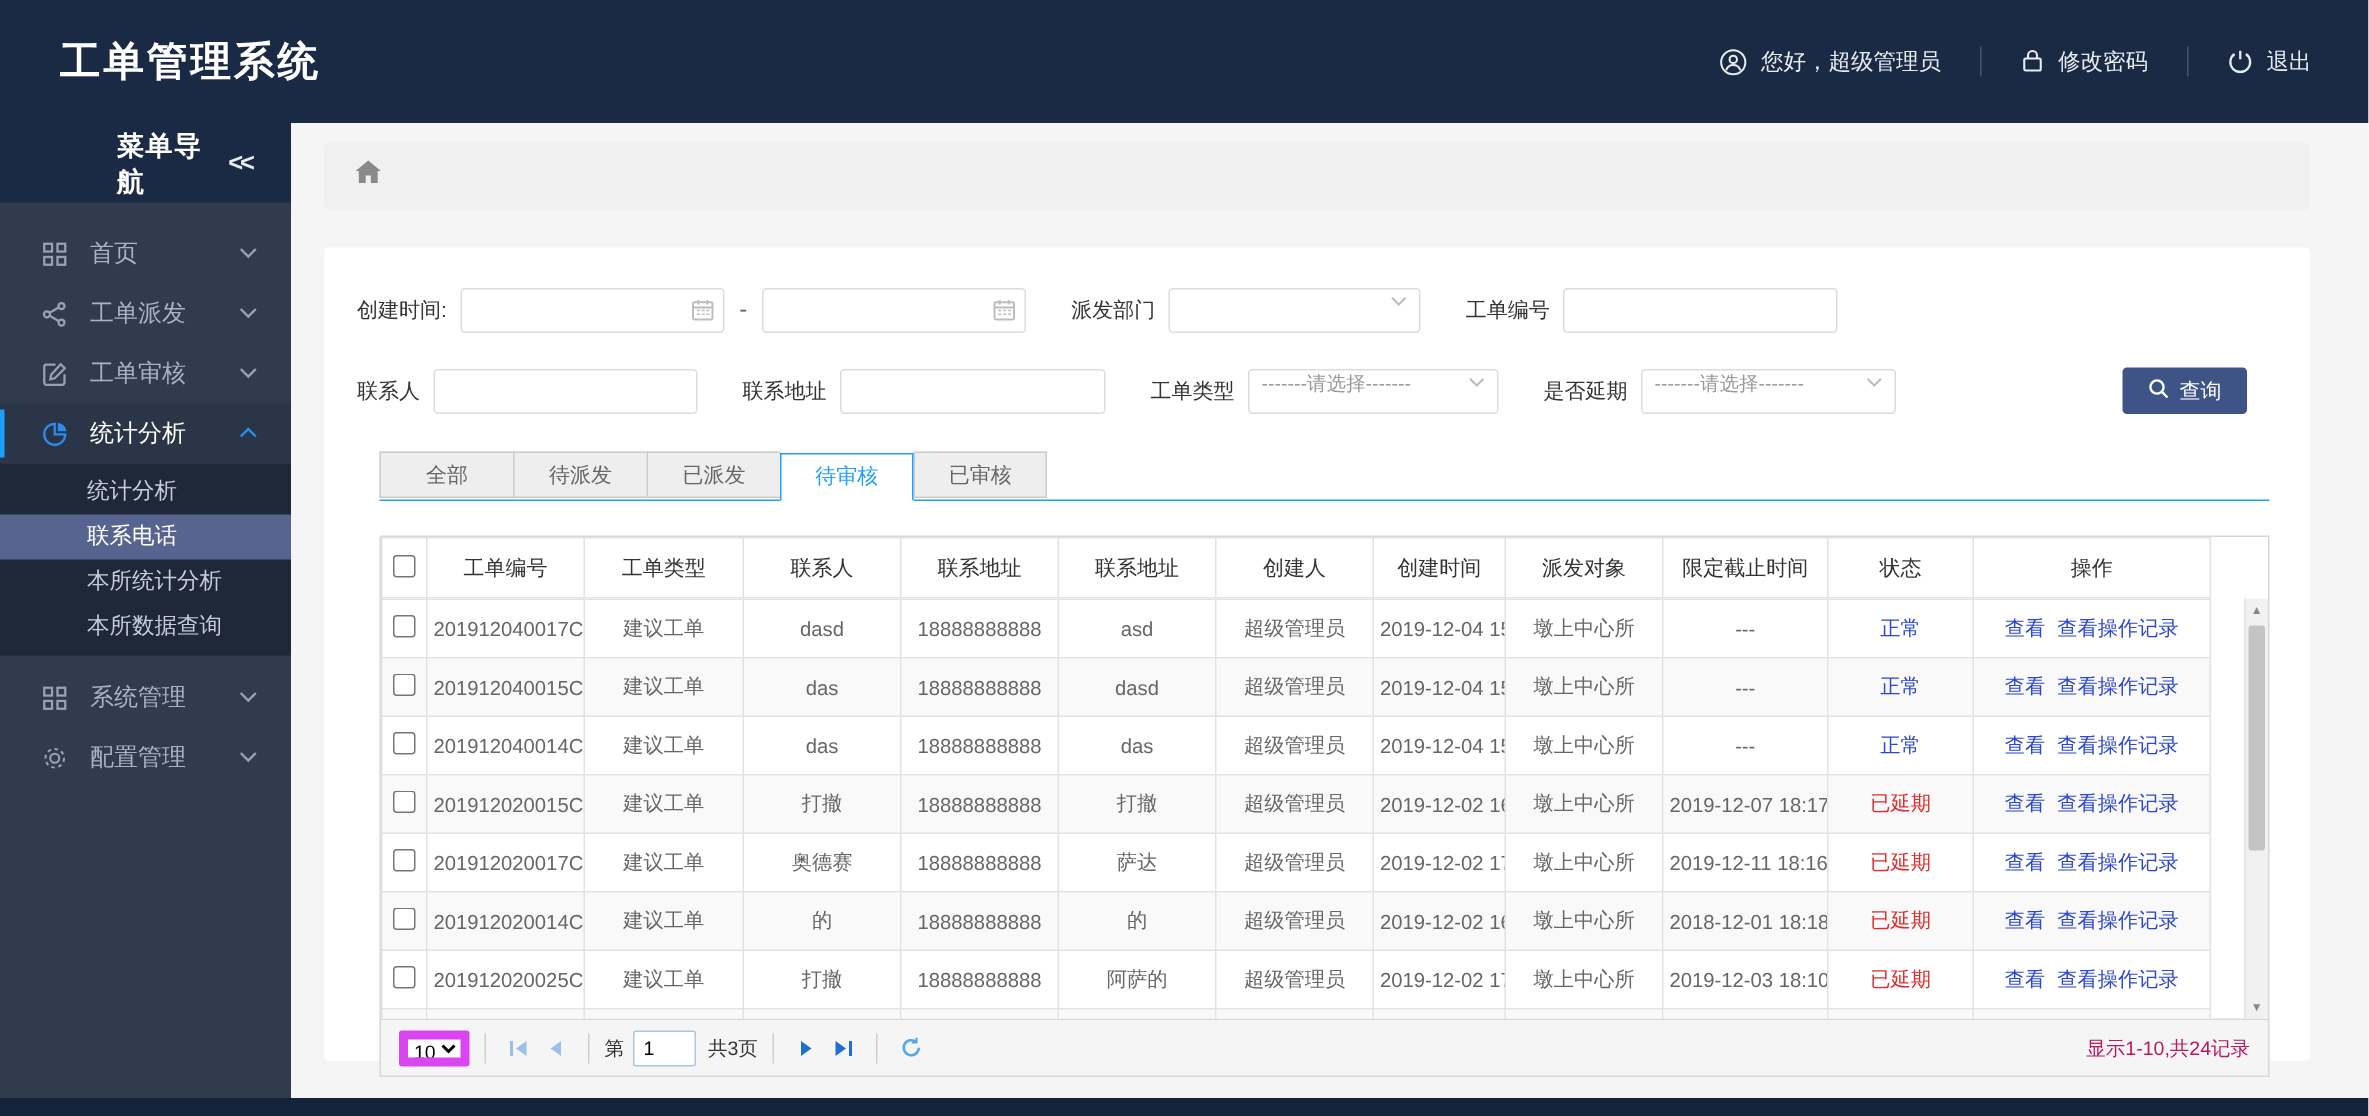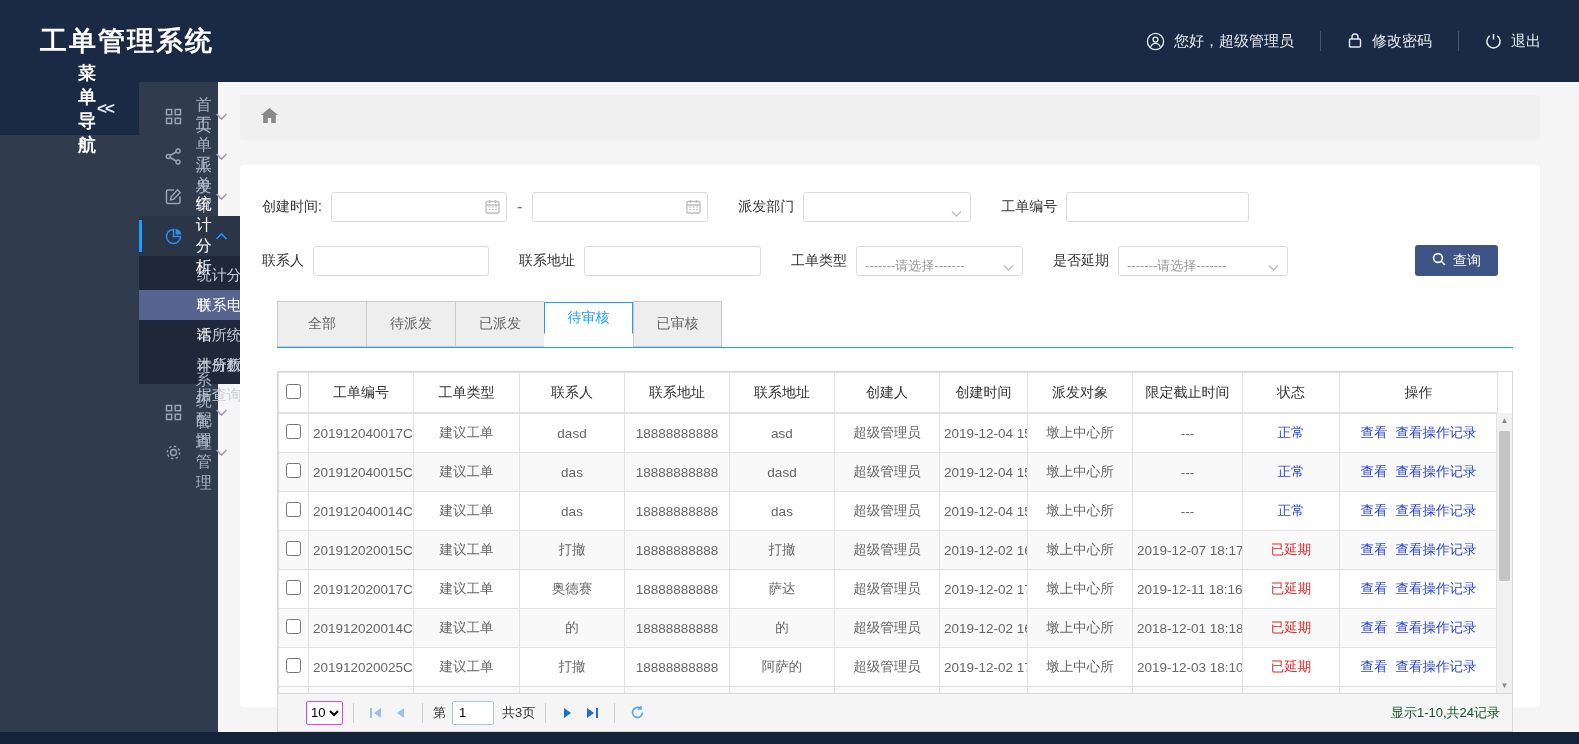--- a/index.html
+++ b/index.html
@@ -15,21 +15,21 @@
   .topbar-right { margin-left:auto; margin-right:38px; display:flex; align-items:center; color:#E8ECF2; font-size:15px; }
   .topbar-item { display:flex; align-items:flex-start; gap:9px; cursor:pointer; }
   .topbar-sep { width:1px; height:20px; background:#46546C; margin:0 26px; }
   .topbar svg { display:block; }
 
   
   .main { flex:1 1 auto; display:flex; min-height:0; }
   .footer-strip { height:12px; background:#14233A; flex:0 0 auto; }
 
   
-  .sidebar { width:218px; background:#303B4E; flex:0 0 auto; display:flex; flex-direction:row; }
+  .sidebar { width:194px; background:#303B4E; flex:0 0 auto; display:flex; flex-direction:column; }
   .sidebar-head { height:53px; background:#1B2A44; display:flex; align-items:center; color:#fff; padding:0 26px 0 78px; }
   .sidebar-head-title { font-size:18px; font-weight:bold; letter-spacing:1px; }
   .collapse-btn { margin-left:auto; color:#E8ECF2; font-size:17px; font-weight:bold; cursor:pointer; letter-spacing:-2px; }
   .menu { padding-top:14px; }
   .menu-item { height:40px; display:flex; align-items:center; padding:0 22px 0 26px; color:#A9B3C3; font-size:16px; cursor:pointer; position:relative; }
   .menu-item .mi-icon { width:20px; display:flex; justify-content:center; margin-right:14px; }
   .menu-item .chev { margin-left:auto; }
   .menu-item.active { color:#fff; background:#2A3547; }
   .menu-item.active::before { content:""; position:absolute; left:0; top:4px; bottom:4px; width:3px; background:#1E9FFF; }
   .submenu { background:#1E2839; padding:4px 0; }
@@ -44,28 +44,28 @@
   
   .filter-row { display:flex; align-items:center; padding:0 42px 0 22px; }
   .filter-row.r1 { padding-top:27px; }
   .filter-row.r2 { margin-top:23px; }
   .f-label { font-size:14px; color:#333; margin-right:9px; white-space:nowrap; }
   .f-input { height:30px; border:1px solid #DCDCDC; border-radius:3px; background:#fff; font-size:13px; color:#333; padding:0 8px; outline:none; }
   .date-wrap { position:relative; }
   .date-wrap .f-input { width:176px; padding-right:28px; }
   .date-wrap .cal { position:absolute; right:7px; top:7px; }
   .dash { margin:0 10px; color:#666; }
-  .f-select { height:30px; border:1px solid #DCDCDC; border-radius:3px; background:#fff; display:flex; align-items:flex-end; padding:0 8px; font-size:13px; color:#999; cursor:pointer; }
+  .f-select { height:30px; border:1px solid #DCDCDC; border-radius:3px; background:#fff; display:flex; align-items:flex-start; padding:0 8px; font-size:13px; color:#999; cursor:pointer; }
   .f-select .sel-text { flex:1; white-space:nowrap; overflow:hidden; }
   .gap { width:30px; flex:0 0 auto; }
   .search-btn { margin-left:auto; height:31px; background:#3E5486; color:#fff; border:none; border-radius:3px; font-size:14px; padding:0 17px; display:flex; align-items:center; gap:7px; cursor:pointer; }
 
   
   .tabs { display:flex; margin:25px 27px 0 37px; border-bottom:1px solid #1E9FFF; }
-  .tab { width:89px; height:46px; display:flex; align-items:center; justify-content:center; font-size:14px; color:#666; background:#EEEEEE; border:1px solid #CCCCCC; border-right:none; cursor:pointer; }
+  .tab { width:89px; height:31px; display:flex; align-items:center; justify-content:center; font-size:14px; color:#666; background:#EEEEEE; border:1px solid #CCCCCC; border-right:none; cursor:pointer; }
   .tab:last-of-type { border-right:1px solid #CCCCCC; }
   .tab.active { background:#fff; color:#1E9FFF; border:1px solid #1E9FFF; border-bottom:1px solid #fff; position:relative; top:1px; height:32px; }
 
   
   .table-wrap { margin:23px 27px 0 37px; border:1px solid #D8D8D8; position:relative; }
   table { border-collapse:collapse; table-layout:fixed; width:1219px; font-size:13.5px; }
   th, td { border:1px solid #E2E2E2; text-align:center; overflow:hidden; white-space:nowrap; padding:0 4px; }
   thead th { height:40px; color:#333; font-weight:400; font-size:14px; background:#fff; }
   tbody td { height:39px; color:#666; }
   tbody tr:nth-child(even) td { background:#F9F9F9; }
@@ -81,26 +81,26 @@
 
   
   .vscroll { position:absolute; top:41px; right:0; bottom:0; width:16px; background:#F1F1F1; border-left:1px solid #E2E2E2; }
   .vscroll .arrow { position:absolute; left:0; right:0; height:15px; display:flex; align-items:center; justify-content:center; font-size:8px; color:#888; }
   .vscroll .arrow.up { top:0; }
   .vscroll .arrow.down { bottom:0; }
   .vscroll .thumb { position:absolute; left:2px; right:2px; top:18px; height:150px; background:#C4C4C4; border-radius:2px; }
 
   
   .pager { margin:0 27px 0 37px; height:38px; background:#F5F5F5; border:1px solid #D8D8D8; border-top:none; display:flex; align-items:center; padding:0 12px; font-size:13px; color:#333; }
-  .pager select { height:24px; font-size:13px; border:1px solid #d946ef; background:#fff; border-radius:2px;margin-left:16px; }
+  .pager select { height:24px; font-size:13px; border:6px solid #d946ef; background:#fff; border-radius:2px; }
   .pg-sep { width:1px; height:20px; background:#CFCFCF; margin:0 10px; }
   .pg-btn { display:flex; align-items:center; justify-content:center; width:24px; height:24px; cursor:pointer; }
   .page-input { width:42px; height:24px; border:1px solid #A9C6E4; border-radius:2px; text-align:left; padding-left:6px; font-size:13px; margin:0 8px 0 6px; }
   .pg-label { white-space:nowrap; }
-  .pager-summary { margin-left:auto; font-size:13px; color:#14532d; }
+  .pager-summary { margin-left:auto; font-size:13px; color:#be185d; }
 </style>
 </head>
 <body>
 
 <div class="topbar">
   <div class="app-title">工单管理系统</div>
   <div class="topbar-right">
     <div class="topbar-item">
       <span>
           <svg width="19" height="19" viewBox="0 0 20 20" fill="none" stroke="#E8ECF2" stroke-width="1.4">

